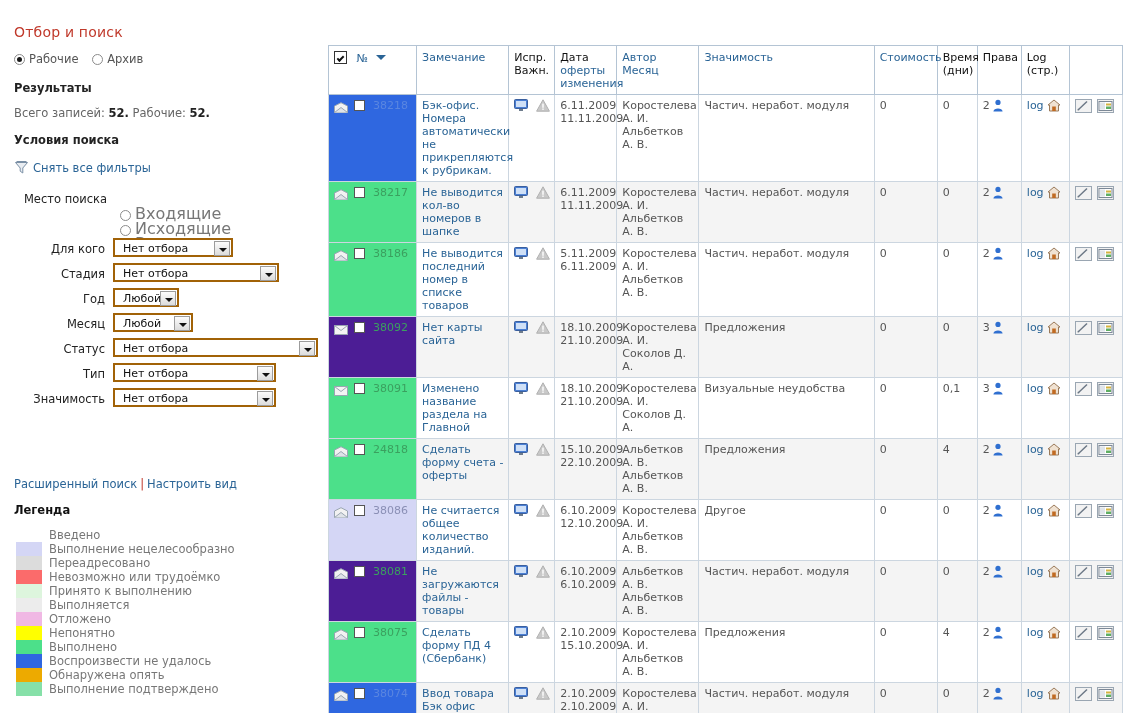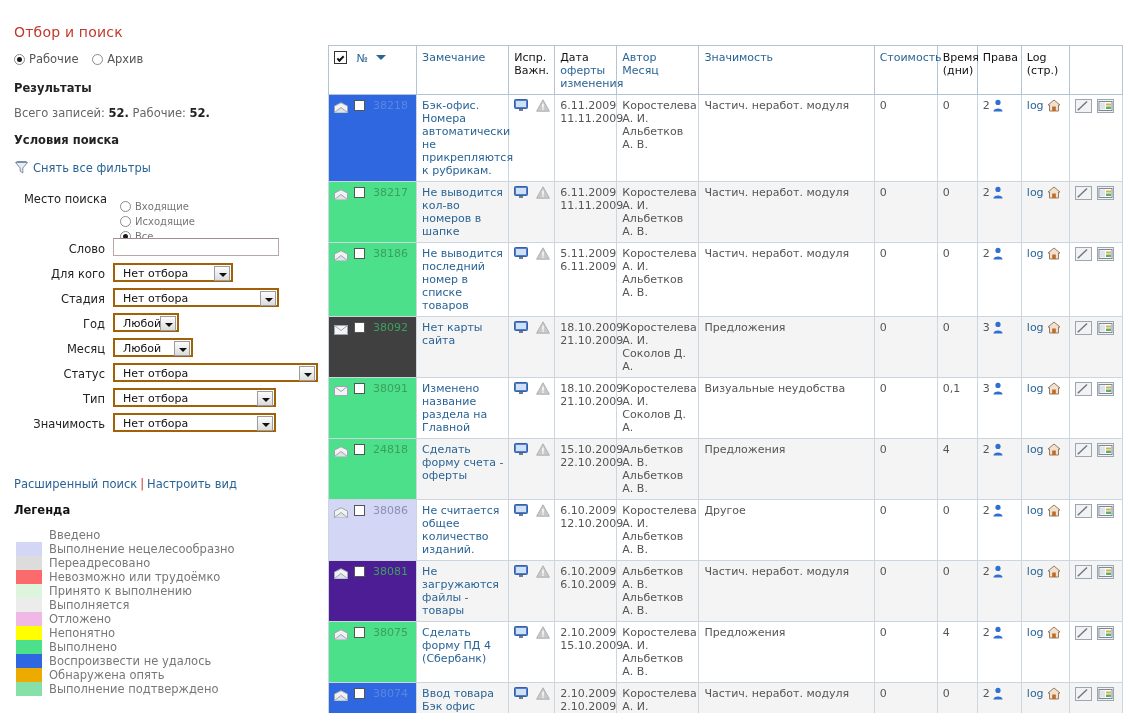--- a/index.html
+++ b/index.html
@@ -35,21 +35,21 @@
   .sb-h.conds{top:133px;}
   .sb-stats{position:absolute;left:14px;top:106px;font-size:11.5px;color:#666;}
   .sb-stats b{color:#222;font-weight:bold;}
 
   .sb-clear{position:absolute;left:14px;top:160px;font-size:11.5px;}
   .sb-clear a{color:#2a6496;text-decoration:none;}
   .funnel{display:inline-block;vertical-align:-3px;margin-right:4px;}
 
   .sb-place{position:absolute;left:14px;top:190px;width:300px;}
   .sb-place .lbl{position:absolute;left:0;top:2px;width:93px;text-align:right;font-size:11.5px;color:#222;}
-  .sb-place .opts{position:absolute;left:106px;top:9px;font-size:10px;color:#777;}
+  .sb-place .opts{position:absolute;left:106px;top:16px;font-size:16px;color:#777;}
   .sb-place .opts div{line-height:15px;white-space:nowrap;}
 
   .frm{position:absolute;left:0;top:238px;width:320px;}
   .frow{position:relative;height:25px;}
   .frow .lb{position:absolute;left:0;top:4px;width:105px;text-align:right;font-size:11.5px;color:#222;}
   .frow .fc{position:absolute;left:113px;top:0;}
   .txtin{
     width:166px;height:18px;border:1px solid #b9a7a7;border-top-color:#9e8f8f;
     background:#fff;box-sizing:border-box;
   }
@@ -180,24 +180,20 @@
       <div class="lbl">Место поиска</div>
       <div class="opts">
         <div><span class="radio"></span><span>Входящие</span></div>
         <div><span class="radio"></span><span>Исходящие</span></div>
         <div><span class="radio on"></span><span>Все</span></div>
       </div>
     </div>
 
     <div class="frm">
 
-      <div class="frow">
-        <div class="lb">Слово</div>
-        <div class="fc"><input class="txtin" type="text" value="" style=""></div>
-      </div>
 
       <div class="frow">
         <div class="lb">Для кого</div>
         <div class="fc">
             <div class="sel" style="width:120px">
               <span class="v">Нет отбора</span>
               <span class="ar"></span>
             </div>
           </div>
       </div>
@@ -512,21 +508,21 @@
             <span class="act"><svg width="15" height="12" viewBox="0 0 15 12">
                   <rect x="1" y="1.5" width="13" height="9" fill="#fff" stroke="#7c8896"></rect>
                   <rect x="2" y="2.5" width="5" height="7" fill="#dfe4ea"></rect>
                   <rect x="8" y="3.5" width="5" height="2" fill="#d4b23f"></rect>
                   <rect x="8" y="6.5" width="5" height="2.5" fill="#5fae62"></rect>
                 </svg></span>
           </td>
         </tr>
 
         <tr style="background:#f4f4f4">
-          <td class="c-id" style="background:#404040">
+          <td class="c-id" style="background:#4c1d95">
             <span class="ic"><svg width="14" height="11" viewBox="0 0 14 11">
                   <rect x=".5" y="1.5" width="13" height="9" fill="#f4f4f4" stroke="#9aa6b2"></rect>
                   <path d="M.5 1.5 L7 6.5 L13.5 1.5" fill="none" stroke="#9aa6b2"></path>
                 </svg></span>
             <span class="chk"></span>
             <span class="idnum grn">38092</span>
           </td>
           <td class="c-note"><a href="#">Нет карты сайта</a></td>
           <td>
             <span class="ic"><svg width="14" height="13" viewBox="0 0 14 13">

